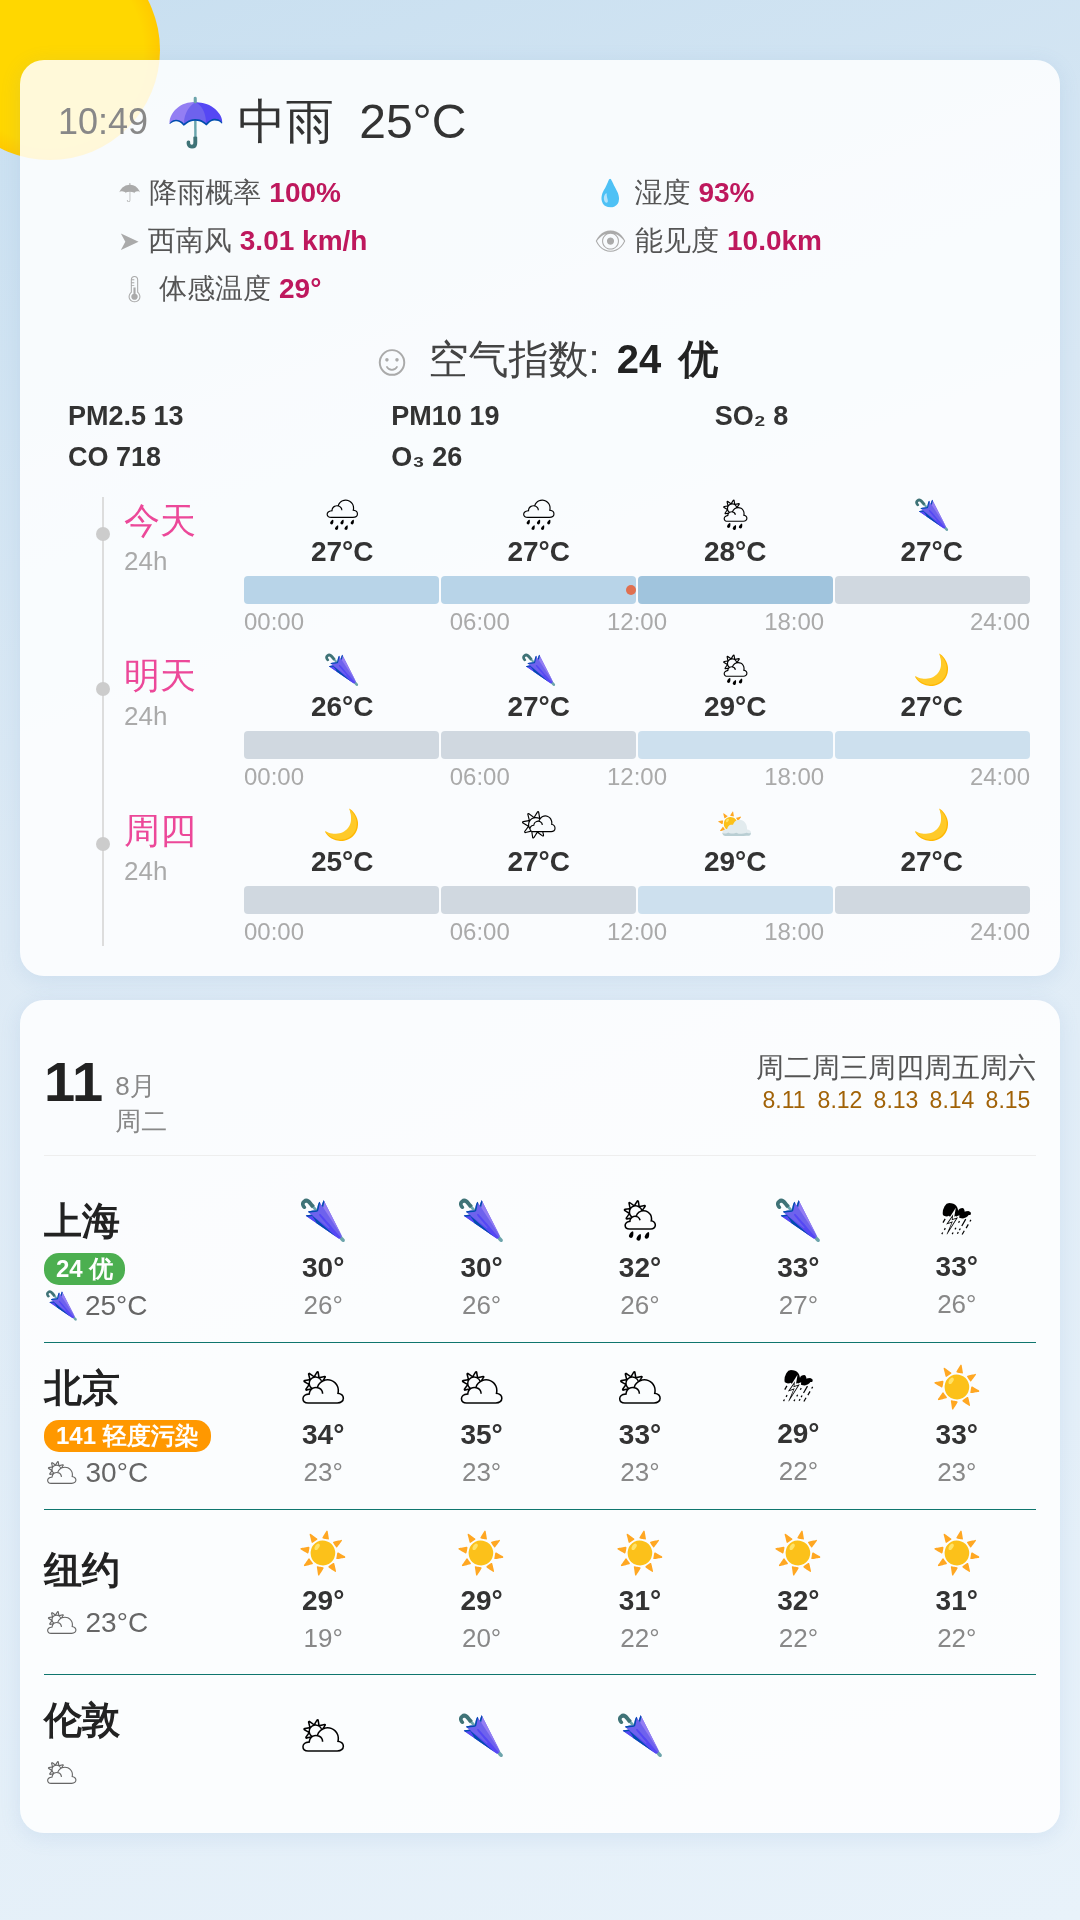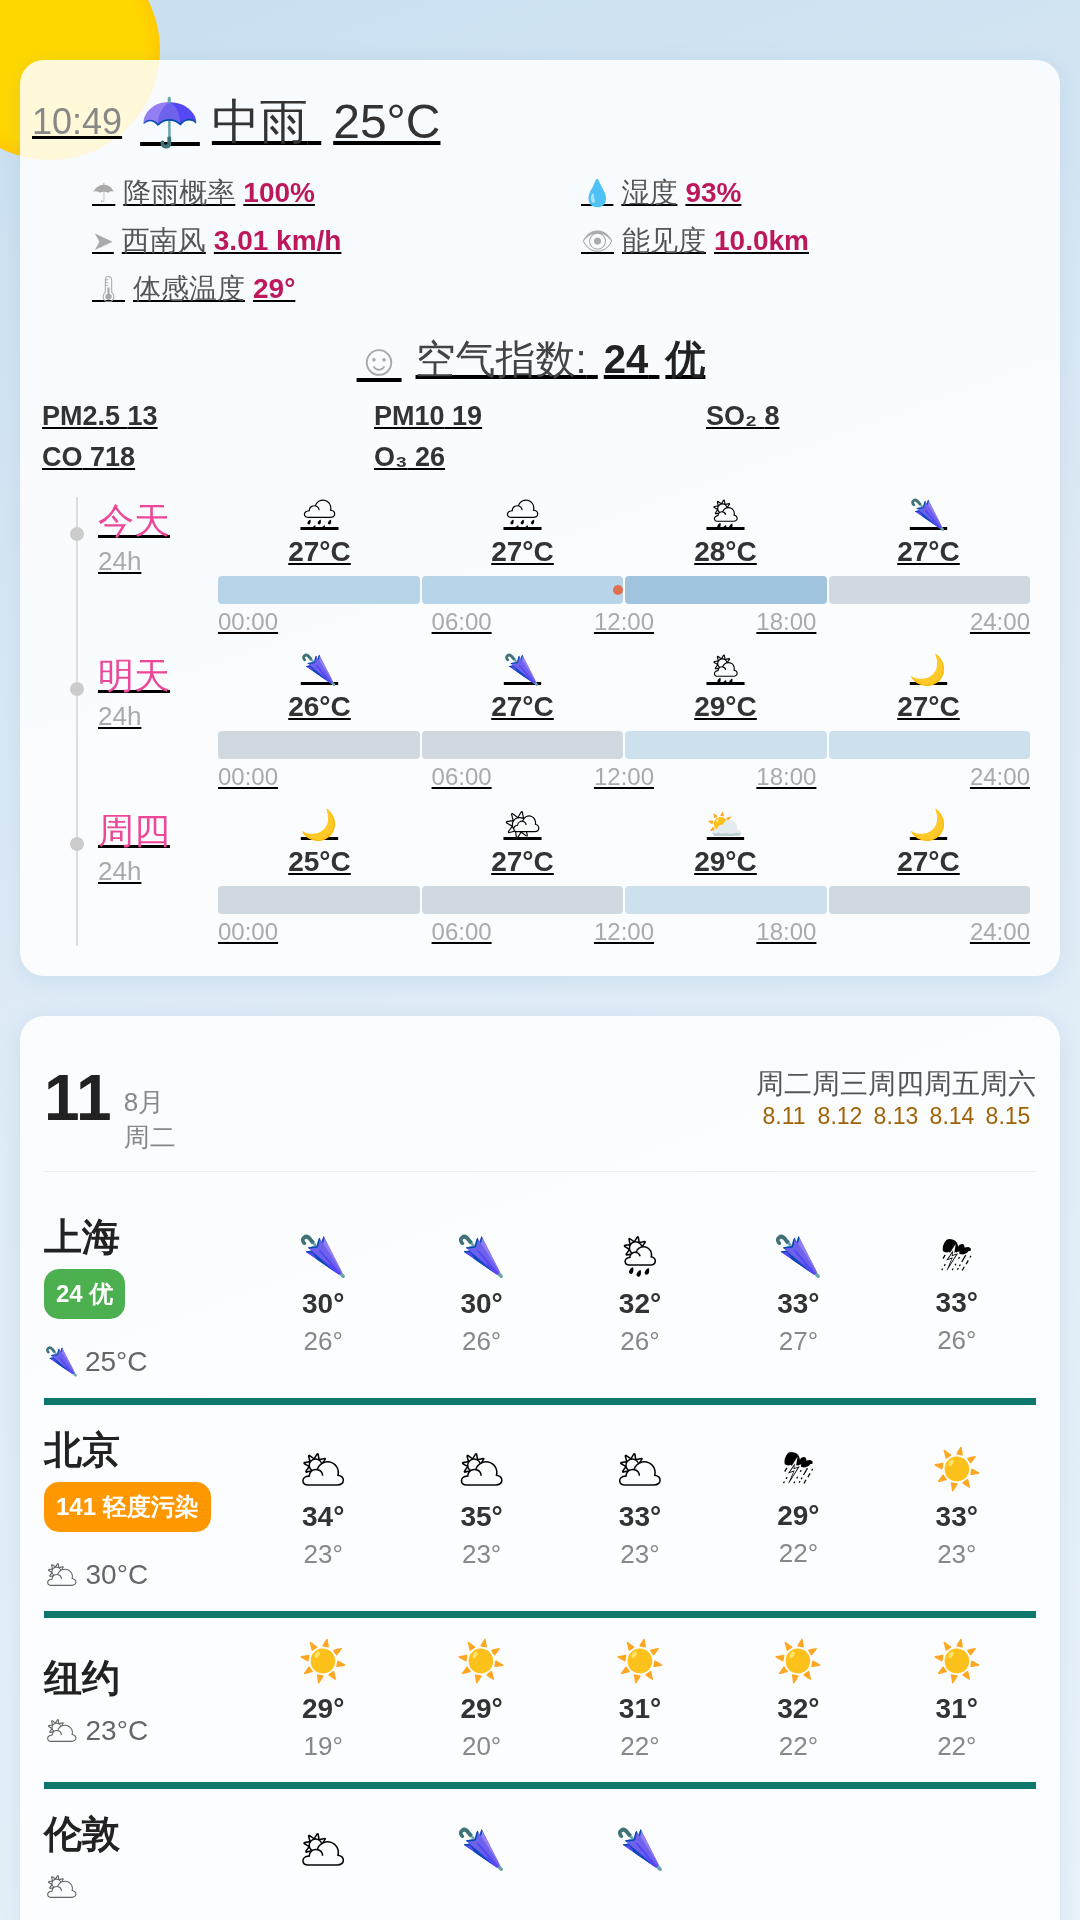--- a/index.html
+++ b/index.html
@@ -28,24 +28,23 @@
     .main-container {
       position: relative;
       z-index: 1;
       padding: 60px 20px 20px 20px;
     }
 
     
     .weather-card {
       background: rgba(255,255,255,0.85);
       border-radius: 24px;
-      padding: 30px 30px 20px 12px;
-      margin-bottom: 40px;
+      padding: 30px 30px 20px 38px;
+      margin-bottom: 24px;
       box-shadow: 0 4px 20px rgba(100,150,200,0.15);
-      text-decoration: underline;
     }
 
     .current-weather {
       display: flex;
       align-items: center;
       margin-bottom: 20px;
     }
 
     .time-label {
       font-size: 36px;
@@ -237,21 +236,21 @@
     
     .date-header {
       display: flex;
       align-items: center;
       margin-bottom: 20px;
       border-bottom: 1px solid #eee;
       padding-bottom: 16px;
     }
 
     .big-date {
-      font-size: 64px;
+      font-size: 56px;
       font-weight: 700;
       color: #222;
       line-height: 1;
       margin-right: 12px;
     }
 
     .date-sub {
       display: flex;
       flex-direction: column;
       margin-top: 45px;
@@ -287,47 +286,47 @@
     .week-date {
       font-size: 23px;
       color: #a16207;
     }
 
     
     .city-row {
       display: flex;
       align-items: center;
       padding: 20px 0;
-      border-bottom: 7px solid #0f766e;
+      border-bottom: 1px solid #0f766e;
     }
 
     .city-row:last-child {
       border-bottom: none;
     }
 
     .city-info {
       width: 200px;
       flex-shrink: 0;
     }
 
     .city-name {
       font-size: 38px;
       font-weight: 600;
       color: #222;
       margin-bottom: 6px;
     }
 
     .aqi-badge {
       display: inline-block;
-      padding: 9px 12px;
+      padding: 0 12px;
       border-radius: 15px;
       font-size: 24px;
       color: white;
       font-weight: 600;
-      margin-bottom: 24px;
+      margin-bottom: 2px;
     }
 
     .aqi-good { background: #4caf50; }
     .aqi-moderate { background: #ff9800; }
 
     .city-current-temp {
       display: flex;
       align-items: center;
       gap: 6px;
       font-size: 28px;

